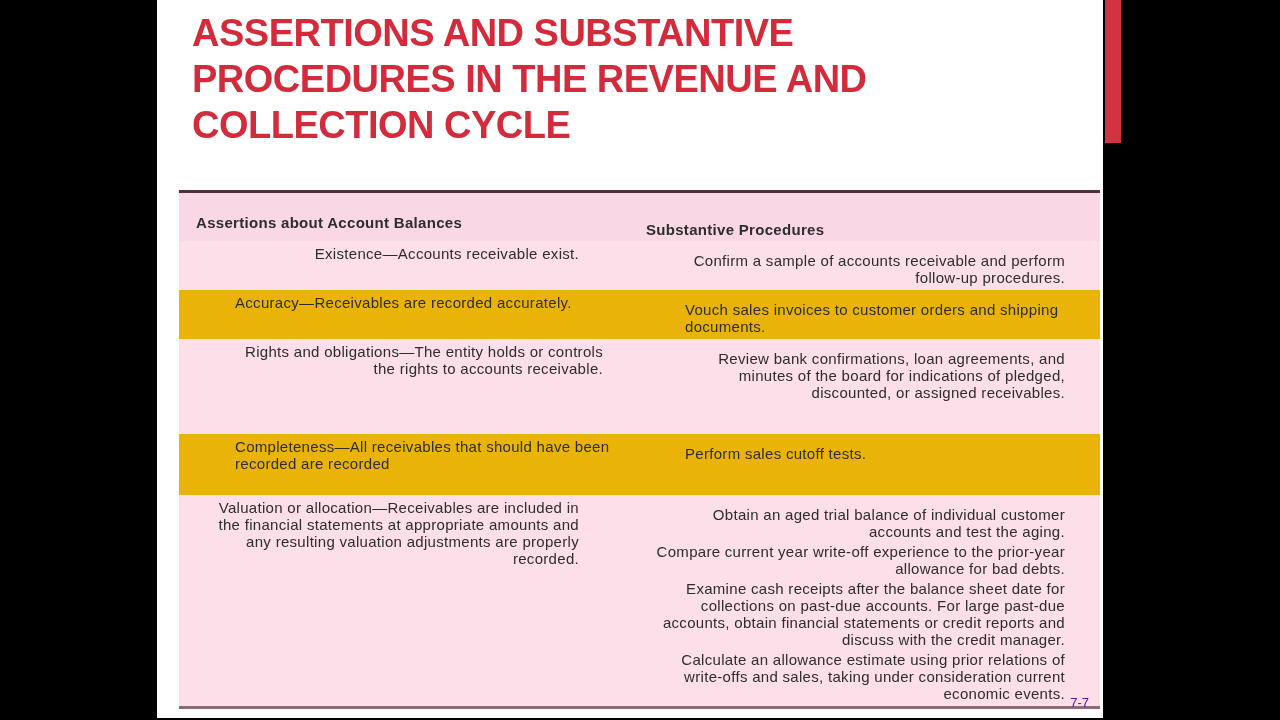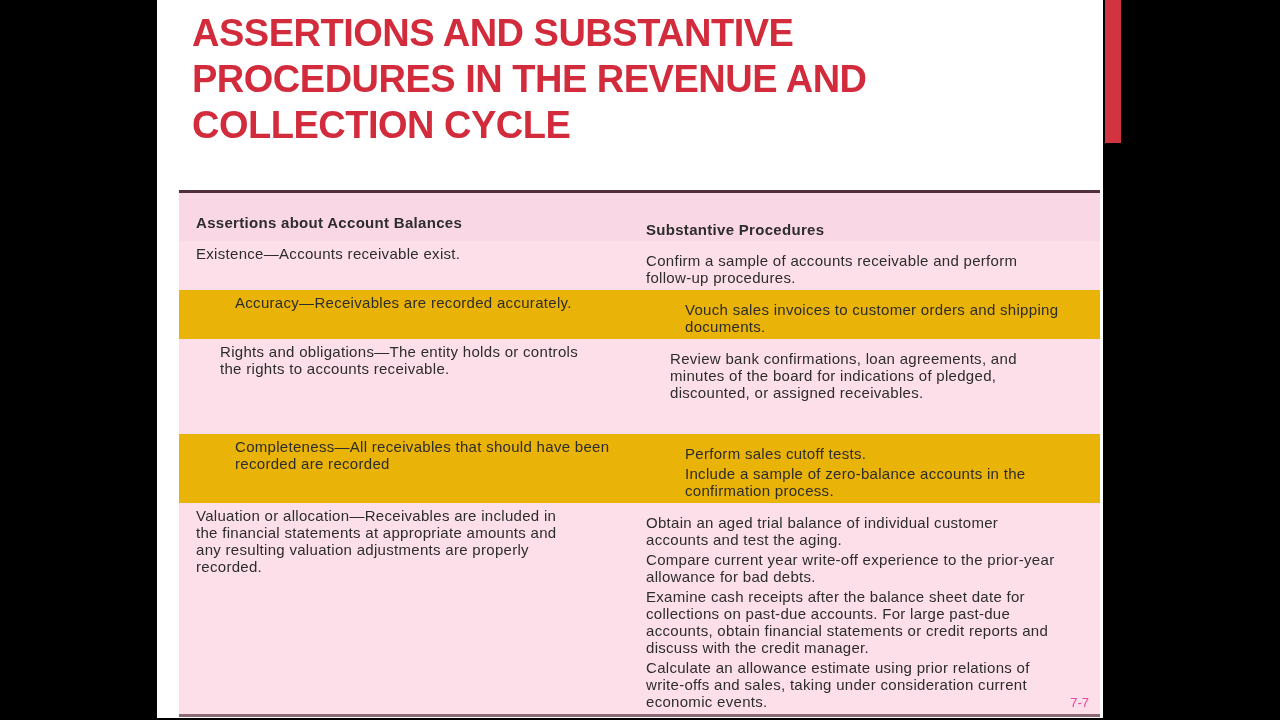--- a/index.html
+++ b/index.html
@@ -39,38 +39,38 @@
     width:921px;
     border-top:3px solid #512f38;
     border-bottom:3px solid #8d6a75;
     font-size:15px;
     line-height:17px;
     letter-spacing:0.3px;
     color:#2d2d2d;
   }
   .row { display:flex; }
   .row.header { background:#fad7e4; font-weight:bold; }
-  .row.light  { background:#fcdfe9; }
+  .row.light  { background:#fcdfe9;text-align:right; }
   .row.dark   { background:#eab308;padding-left:39px; }
   .cell { box-sizing:border-box; }
   .cell.left  { width:455px; padding:4px 55px 4px 17px; }
   .cell.right { flex:1; padding:4px 35px 4px 12px;margin-top:7px; }
   .row.header .cell { padding-top:21px; padding-bottom:3px; }
   .cell p { margin:0 0 3px 0; }
   .cell p:last-child { margin-bottom:0; }
   .r-exist   { min-height:41px; }
   .r-acc     { min-height:42px; }
   .r-rights  { min-height:95px;padding-left:24px; }
   .r-comp    { min-height:61px; }
   .r-val     { min-height:205px; }
   .pagenum {
     position:absolute;
     right:14px; bottom:8px;
     font-size:13px;
-    color:#ec4899;
+    color:#4c1d95;
   }
 </style>
 </head>
 <body>
 
 <div class="slide">
 
   <h1 class="title">
     <span>ASSERTIONS AND SUBSTANTIVE</span>
     <span>PROCEDURES IN THE REVENUE AND</span>
@@ -110,21 +110,20 @@
         <p>Review bank confirmations, loan agreements, and minutes of the board for indications of pledged, discounted, or assigned receivables.</p>
       </div>
     </div>
 
     <div class="row dark r-comp">
       <div class="cell left">
         <p>Completeness—All receivables that should have been recorded are recorded</p>
       </div>
       <div class="cell right">
         <p>Perform sales cutoff tests.</p>
-        <p>Include a sample of zero-balance accounts in the confirmation process.</p>
       </div>
     </div>
 
     <div class="row light r-val">
       <div class="cell left">
         <p>Valuation or allocation—Receivables are included in the financial statements at appropriate amounts and any resulting valuation adjustments are properly recorded.</p>
       </div>
       <div class="cell right">
         <p>Obtain an aged trial balance of individual customer accounts and test the aging.</p>
         <p>Compare current year write-off experience to the prior-year allowance for bad debts.</p>

